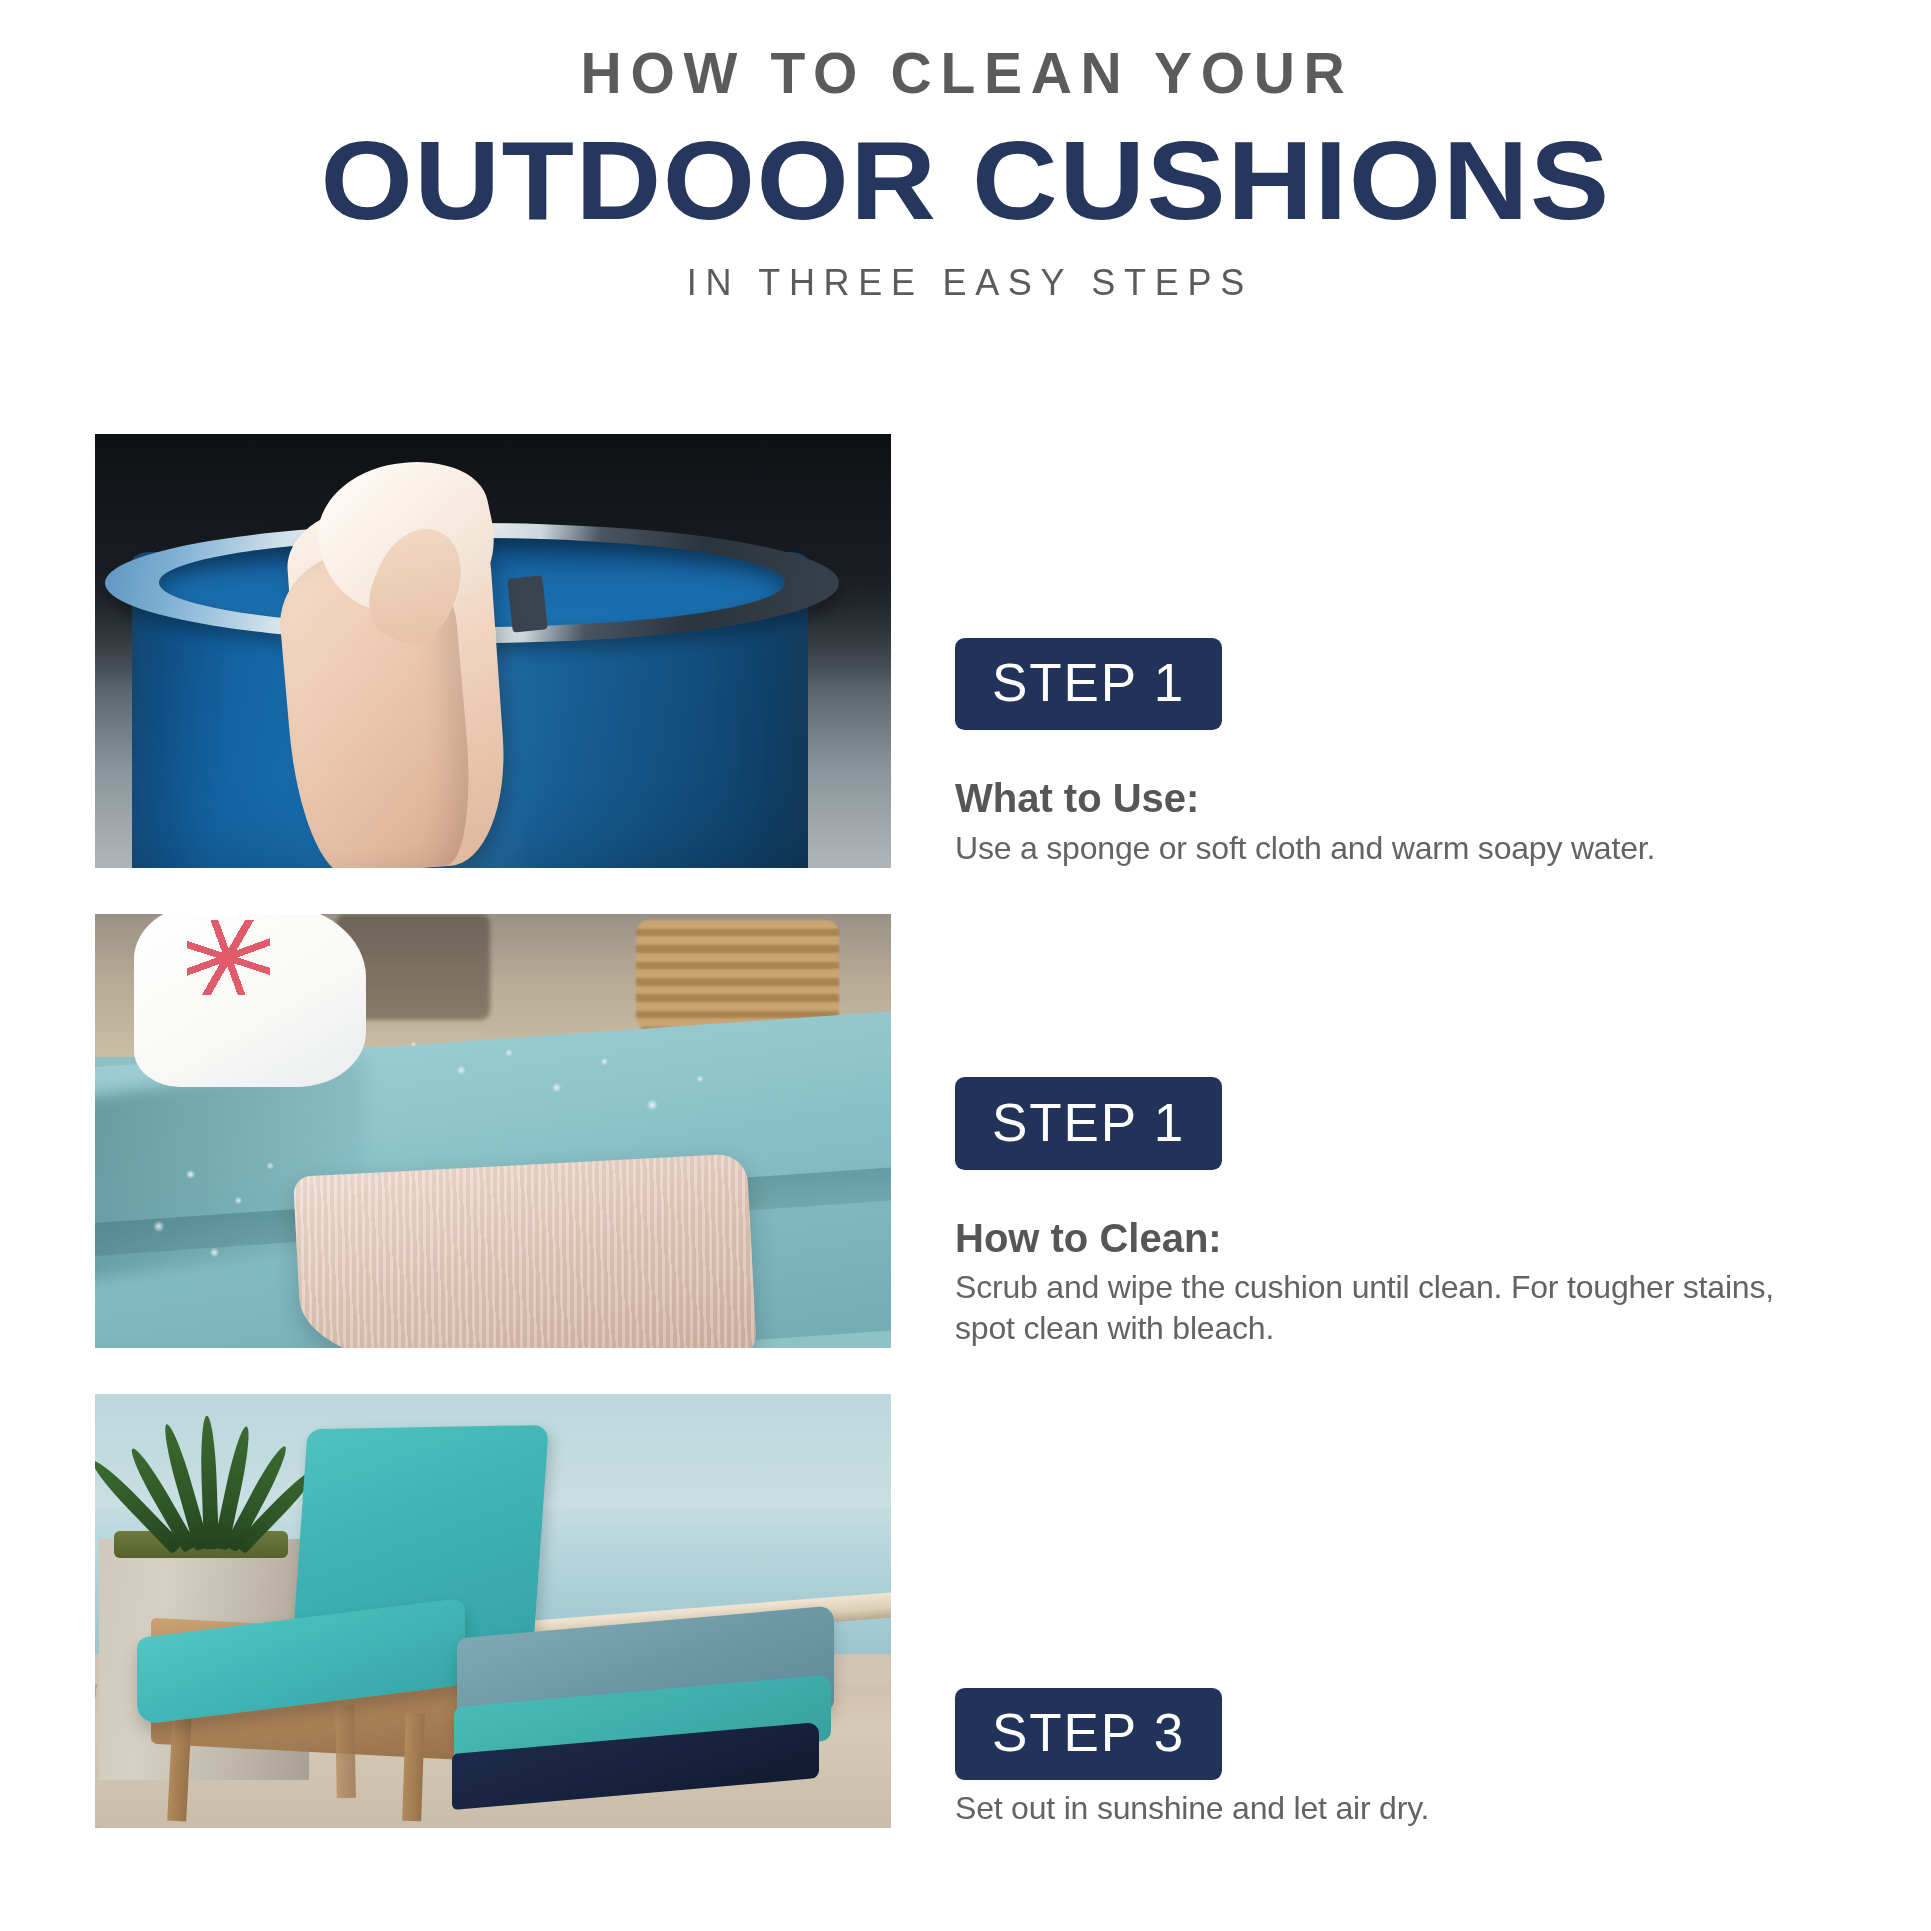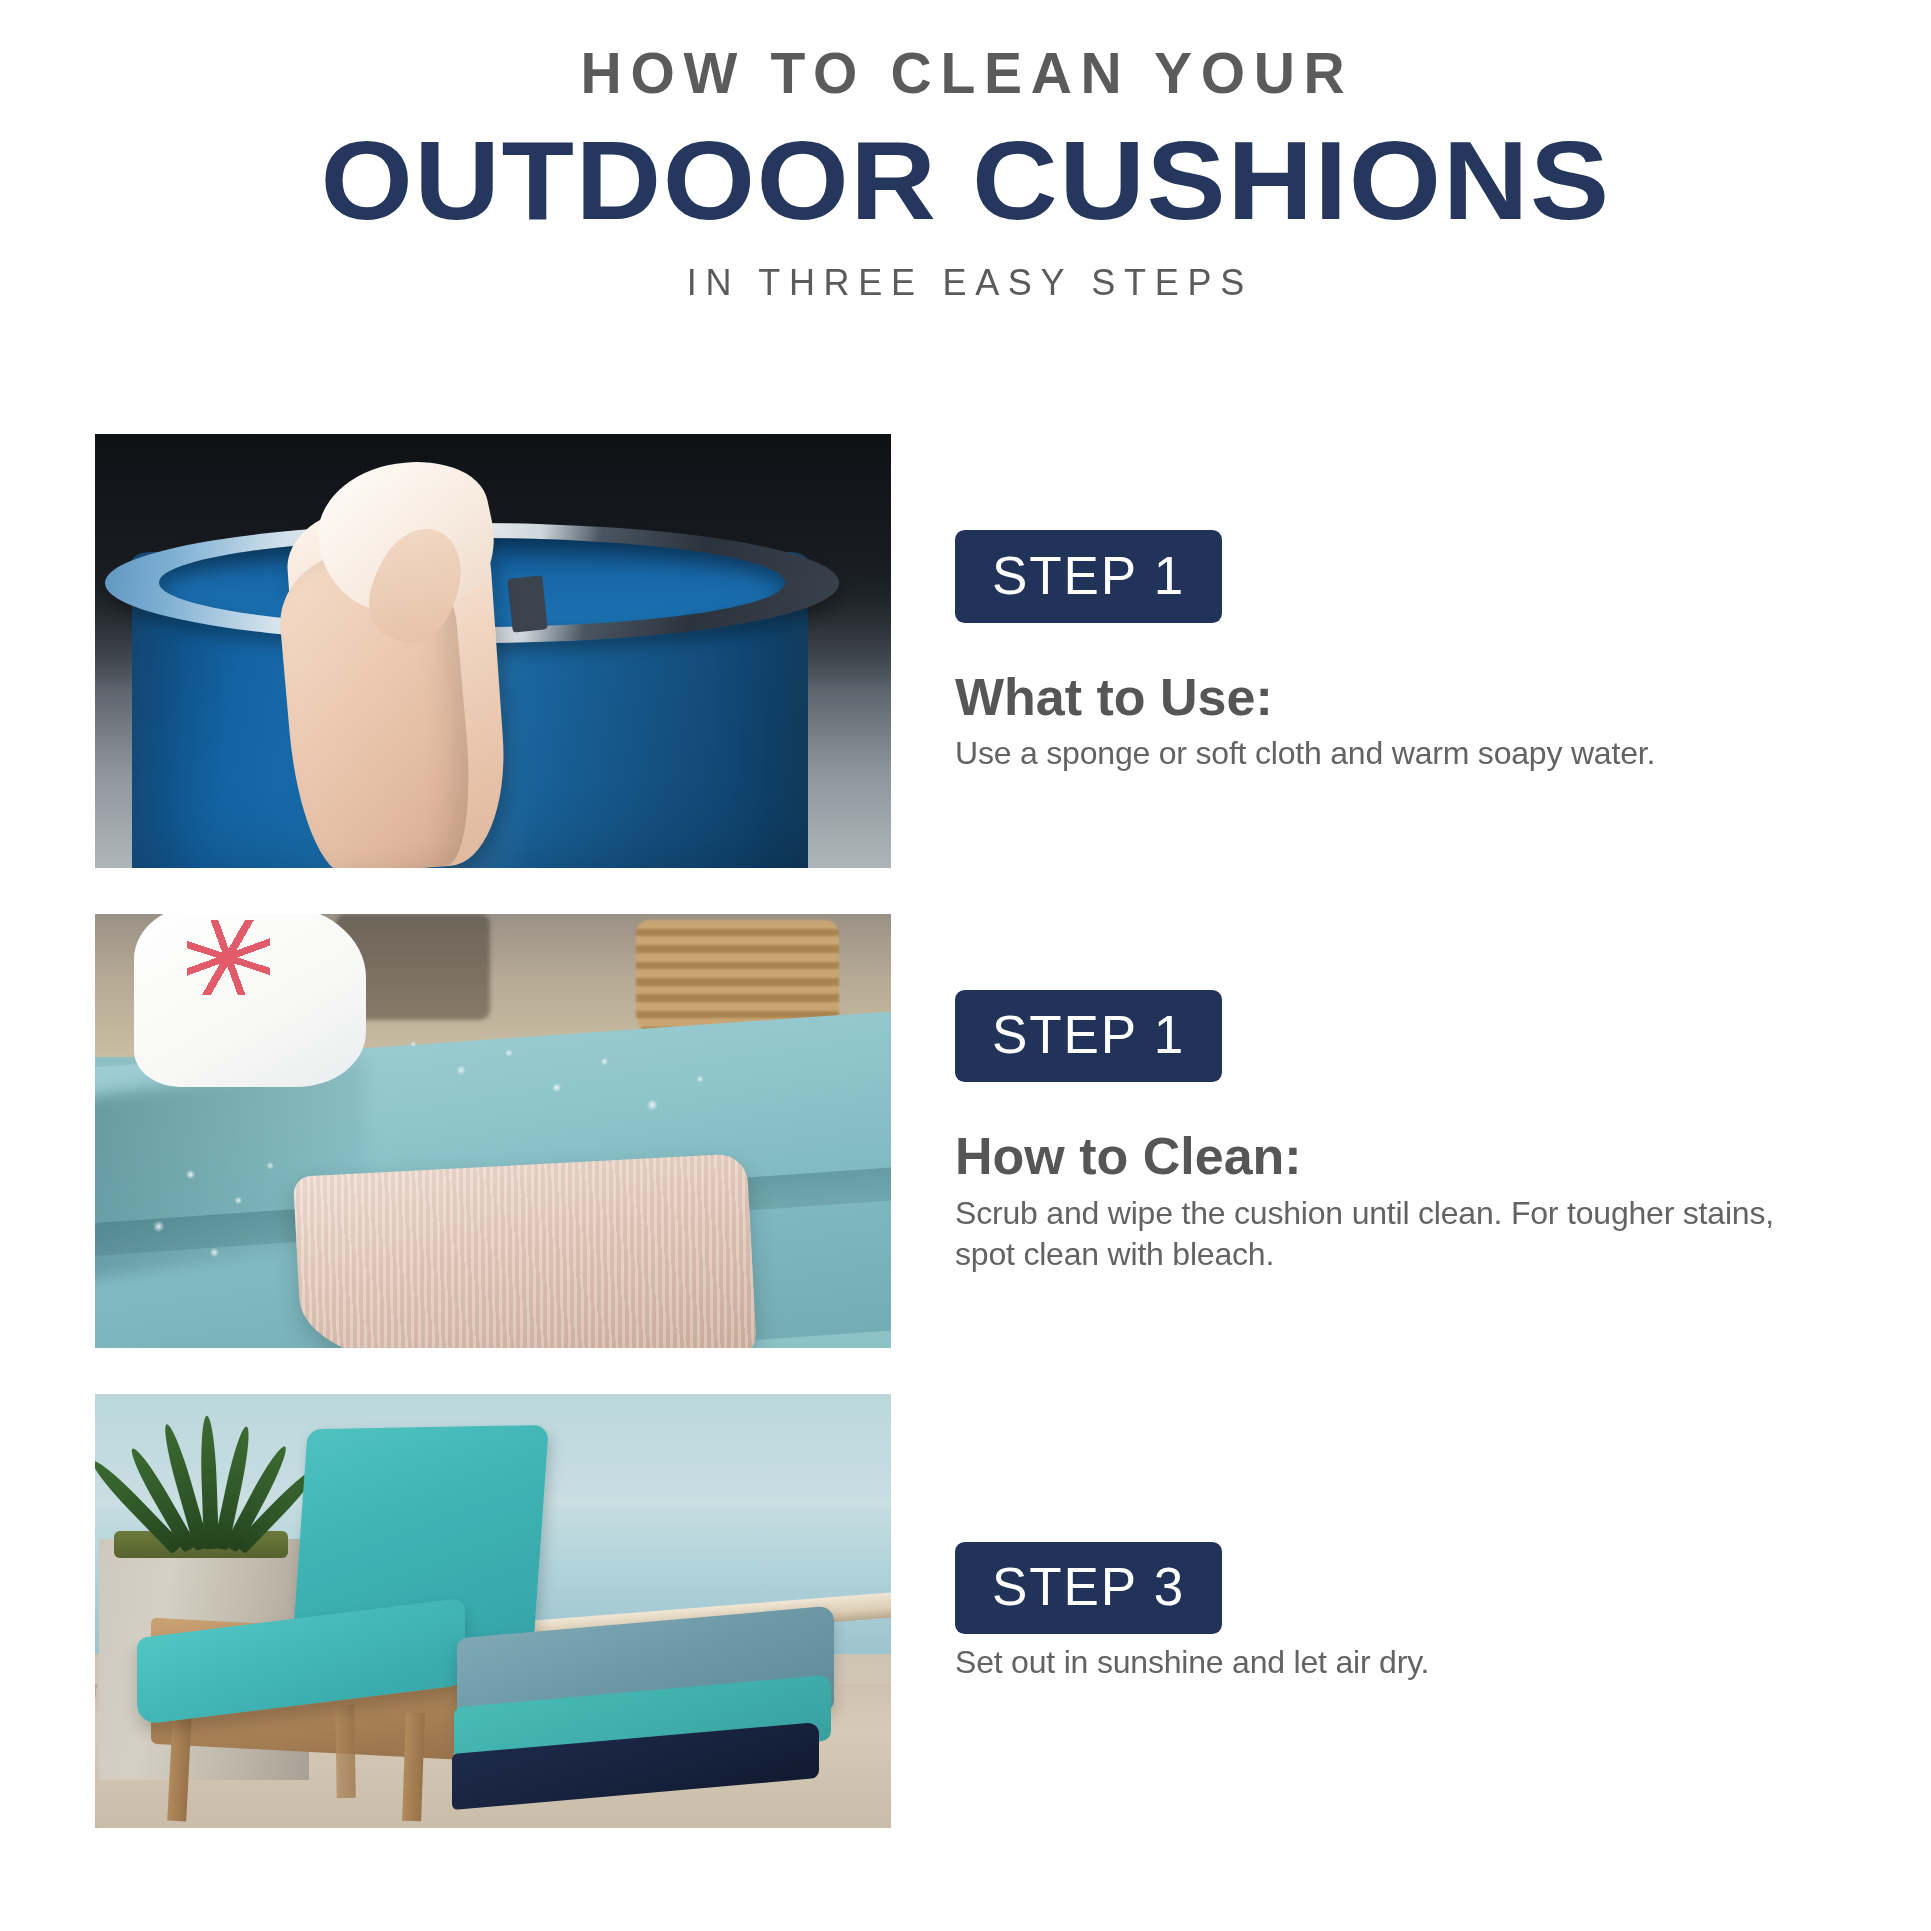--- a/index.html
+++ b/index.html
@@ -61,21 +61,21 @@
   
   .steps {
     position: absolute;
     top: 434px;
     left: 0;
     width: 1931px;
   }
   .step-row {
     position: relative;
     display: flex;
-    align-items: center;
+    align-items: flex-end;
     margin-bottom: 46px;
   }
   .photo {
     width: 796px;
     height: 434px;
     margin-left: 95px;
     flex: 0 0 796px;
     position: relative;
     overflow: hidden;
     background: #cfd6da;
@@ -93,21 +93,21 @@
     font-size: 53px;
     font-weight: 400;
     letter-spacing: 1.9px;
     border-radius: 9.7px;
     padding: 18.3px 37px 21px 37px;
     line-height: 1;
     box-sizing: border-box;
   }
   .step-heading {
     font-family: "Liberation Sans", sans-serif;
-    font-size: 52px;
+    font-size: 40px;
     font-weight: 700;
     color: #565656;
     margin: 0;
     padding-top: 46px;
     line-height: 1.1;
     letter-spacing: 0px;
   }
   .step-body {
     font-family: "Liberation Sans", sans-serif;
     font-size: 32px;

